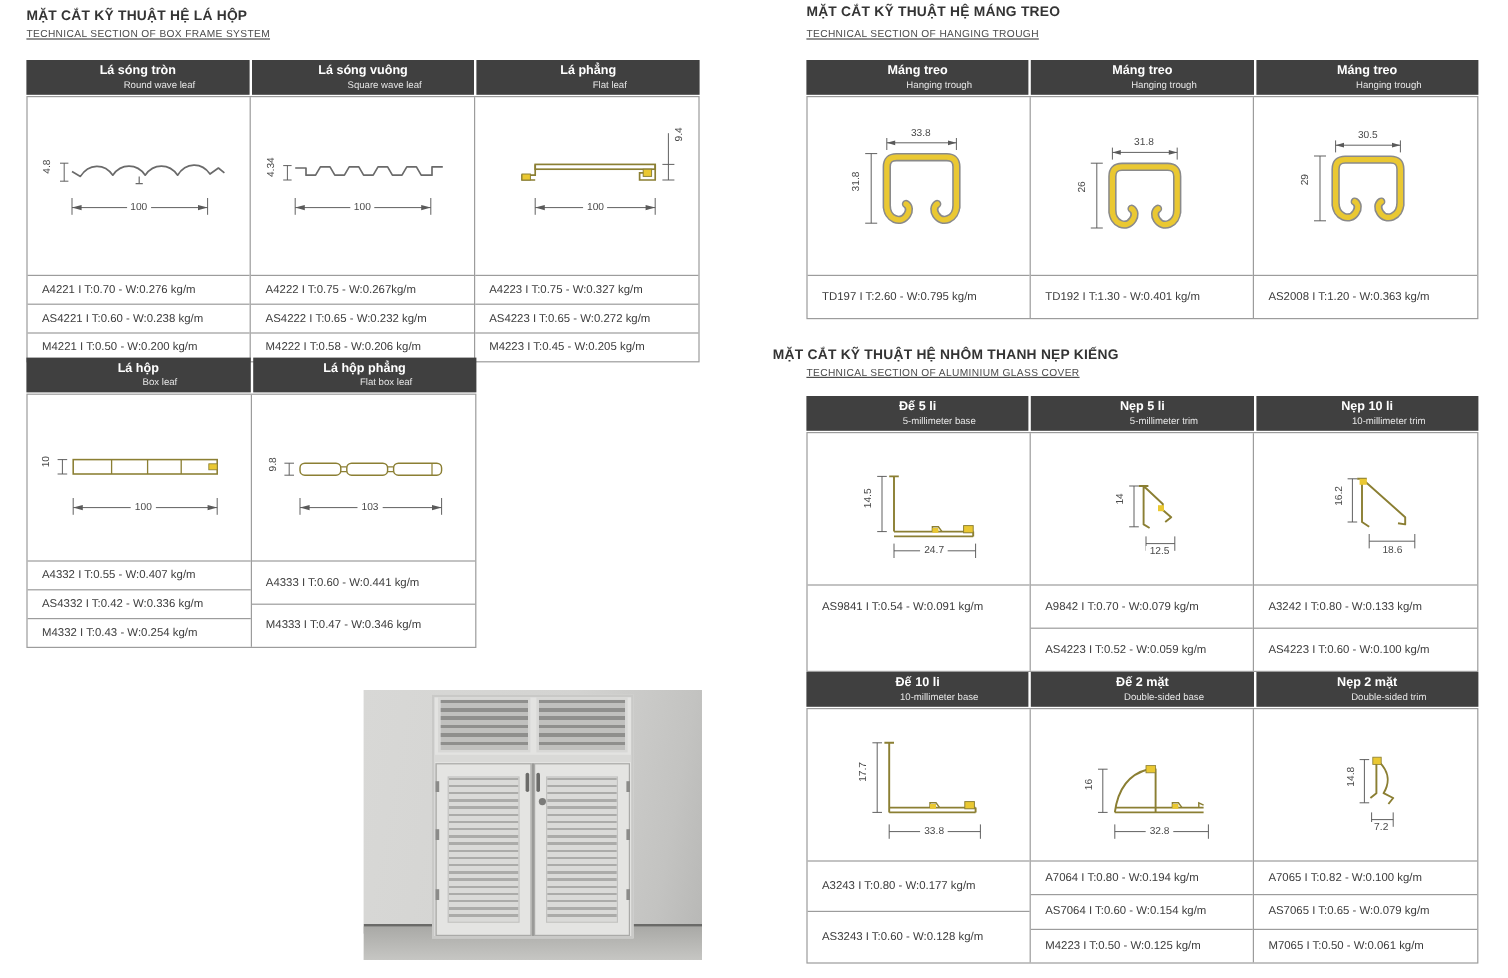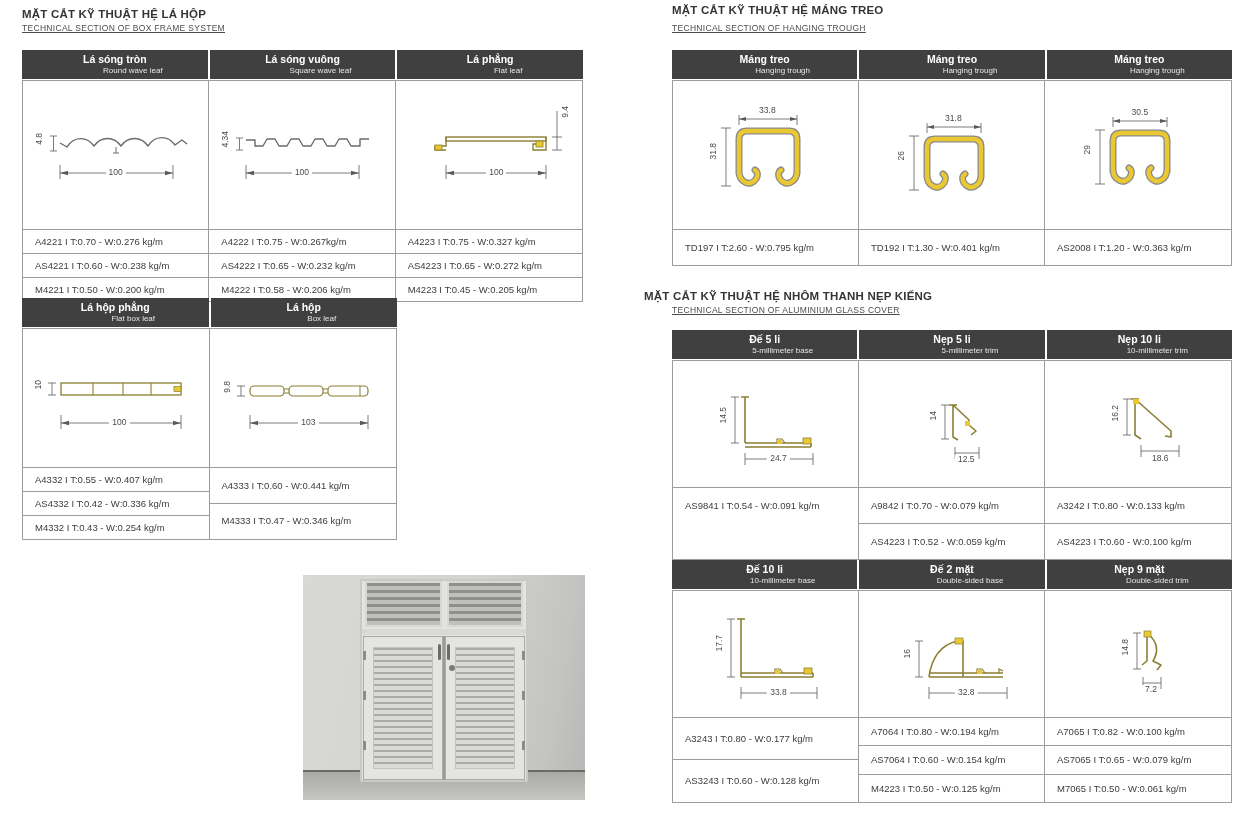--- a/index.html
+++ b/index.html
@@ -106,26 +106,26 @@
       <div class="scell" style="height:23px">A4223  I  T:0.75 - W:0.327 kg/m</div>
       <div class="scell" style="height:23px">AS4223  I  T:0.65 - W:0.272 kg/m</div>
       <div class="scell" style="height:23px">M4223  I  T:0.45 - W:0.205 kg/m</div>
     </div>
   </div>
 </div>
 
 <div class="tbl" style="left:22px;top:298px;width:375px">
   <div class="thead">
     <div class="hcell">
+      <div class="hvi">Lá hộp</div>
+      <div class="hen">Box leaf</div>
+    </div>
+    <div class="hcell">
       <div class="hvi">Lá hộp phẳng</div>
       <div class="hen">Flat box leaf</div>
-    </div>
-    <div class="hcell">
-      <div class="hvi">Lá hộp</div>
-      <div class="hen">Box leaf</div>
     </div>
   </div>
   <div class="tbody">
     <div class="tcol">
       <div class="dcell" style="height:138px">
         <svg width="186" height="138" viewBox="0 0 186 138">
           <rect x="38" y="54" width="120" height="12" stroke="#8b7f33" stroke-width="1.3" fill="#fff"></rect>
           <path d="M70,54 v12 M100,54 v12 M128,54 v12" stroke="#8b7f33" stroke-width="1.1" fill="none"></path>
           <rect x="151" y="57.5" width="7" height="5" fill="#eac832" stroke="#8b7f33" stroke-width="0.7"></rect>
           <path d="M25,54 h8 M25,66 h8 M29,54 v12" stroke="#5a5a5a" stroke-width="0.8" fill="none"></path>
@@ -333,21 +333,21 @@
   <div class="thead">
     <div class="hcell">
       <div class="hvi">Đế 10 li</div>
       <div class="hen">10-millimeter base</div>
     </div>
     <div class="hcell">
       <div class="hvi">Đế 2 mặt</div>
       <div class="hen">Double-sided base</div>
     </div>
     <div class="hcell">
-      <div class="hvi">Nẹp 9 mặt</div>
+      <div class="hvi">Nẹp 2 mặt</div>
       <div class="hen">Double-sided trim</div>
     </div>
   </div>
   <div class="tbody">
     <div class="tcol">
       <div class="dcell" style="height:126px">
         <svg width="186" height="126" viewBox="0 0 186 126">
           <path d="M64,28 h8 M68,28 V86 M68,82 H140 M68,86 H140 M140,82 v4" stroke="#8b7f33" stroke-width="1.6" fill="none"></path>
           <path d="M102,82 v-4 h5 l3,4" stroke="#8b7f33" stroke-width="1.2" fill="none"></path>
           <rect x="131" y="77" width="8" height="6" fill="#eac832" stroke="#8b7f33" stroke-width="0.8"></rect>

